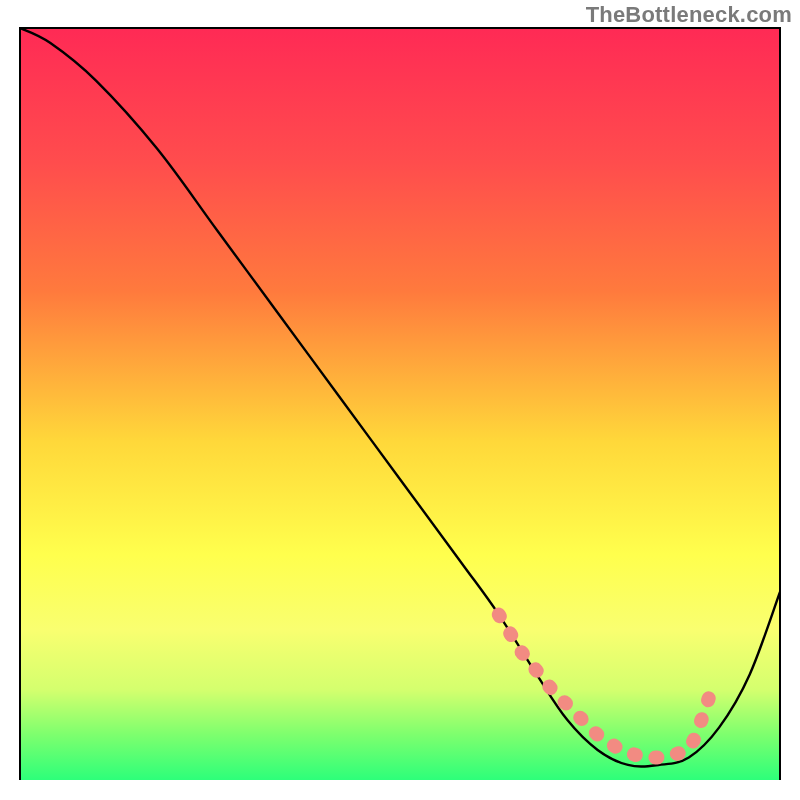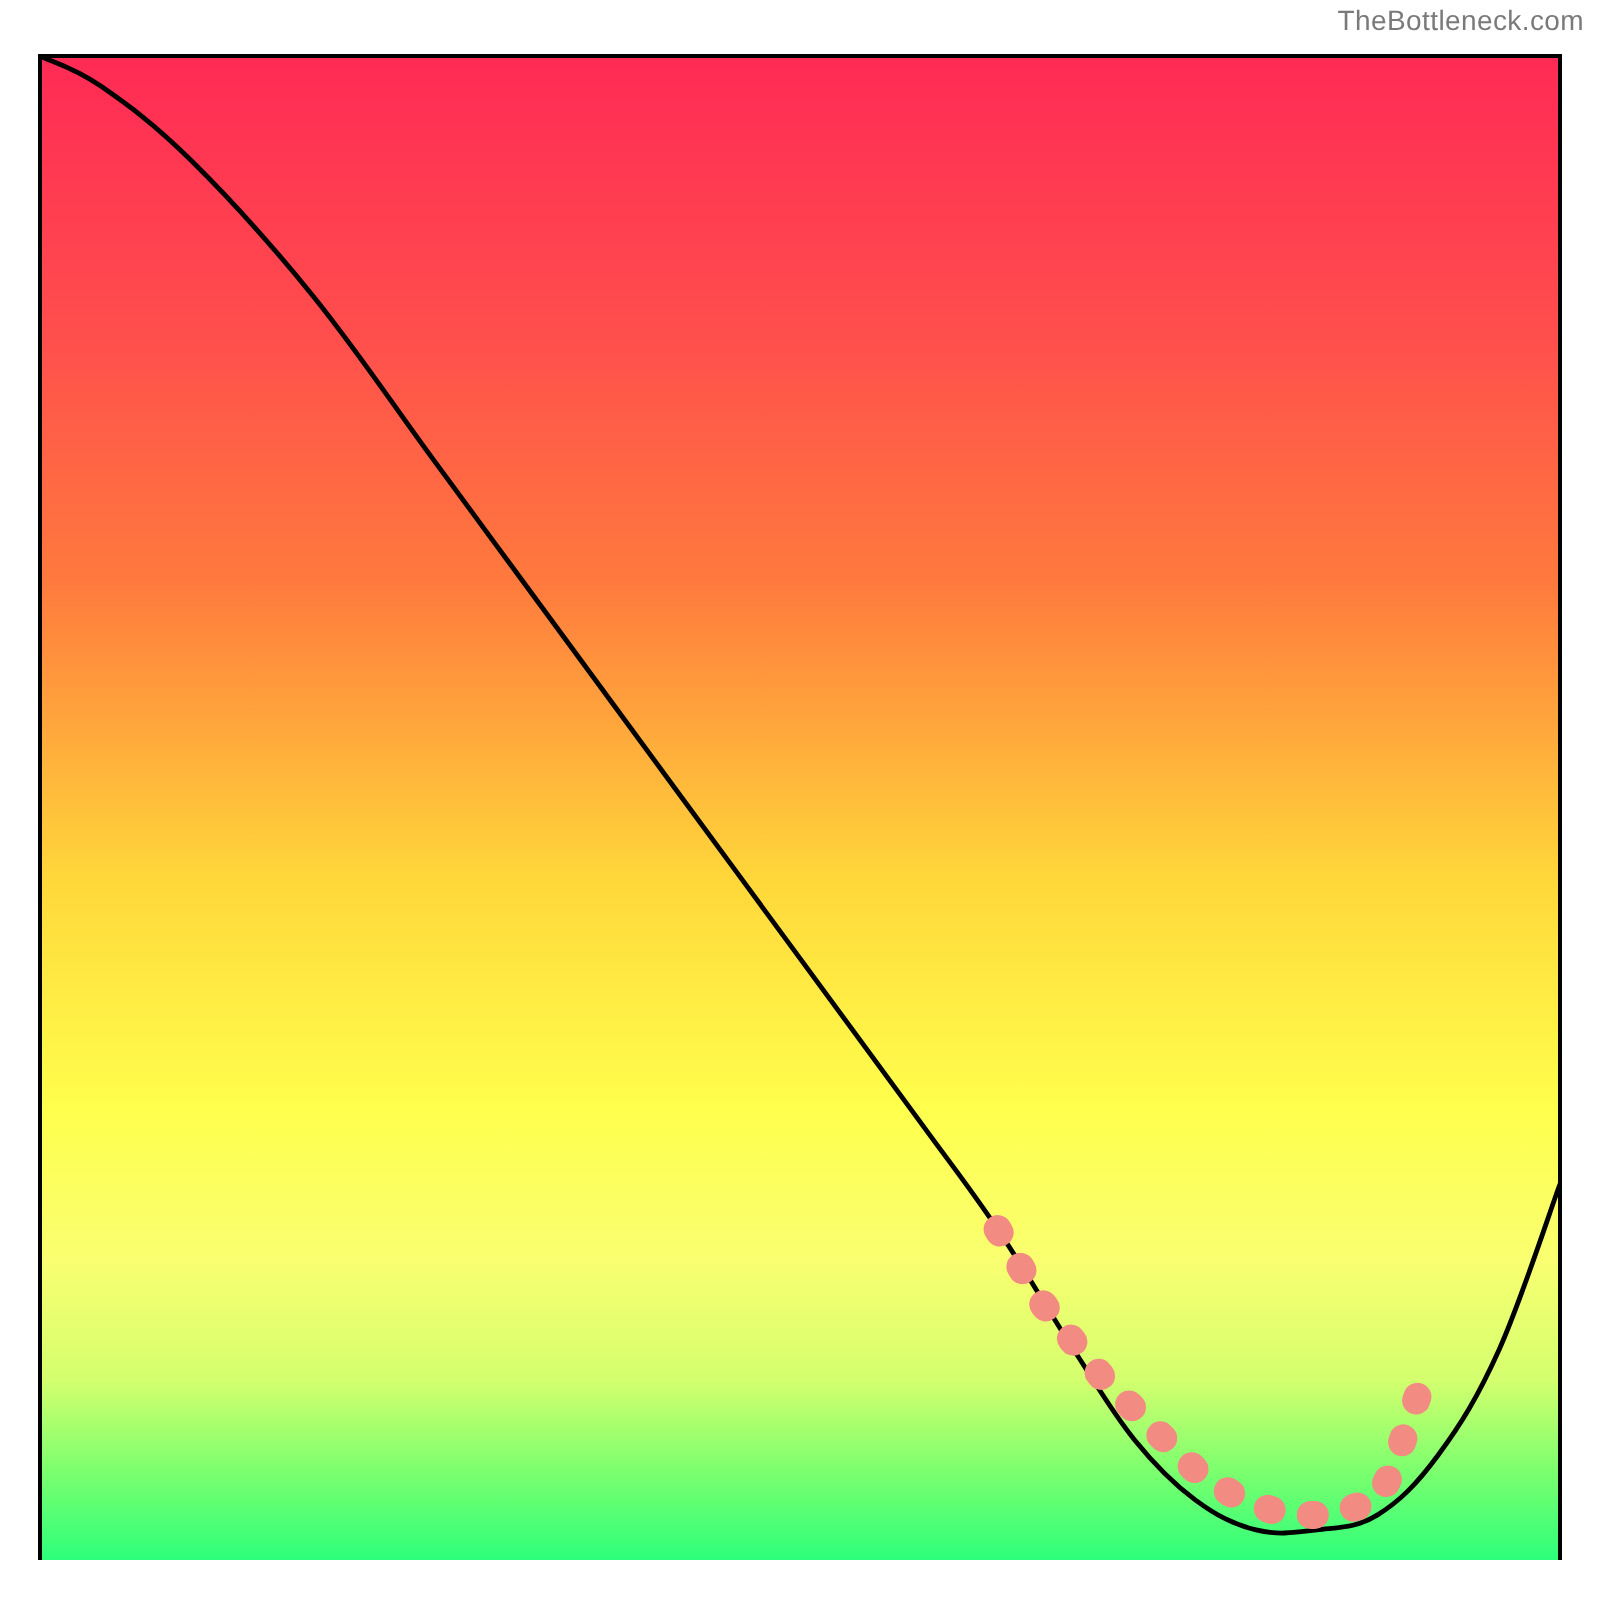--- a/index.html
+++ b/index.html
@@ -14,23 +14,23 @@
   .stage {
     position: relative;
     width: 800px;
     height: 800px;
   }
   .watermark {
     position: absolute;
     top: 2px;
     right: 8px;
     color: #7a7a7a;
-    font-size: 14px;
+    font-size: 22px;
     letter-spacing: 0.2px;
-    font-weight: 400;
+    font-weight: 700;
     user-select: none;
   }
   svg {
     position: absolute;
     left: 0;
     top: 0;
   }
 </style>
 </head>
 <body>

